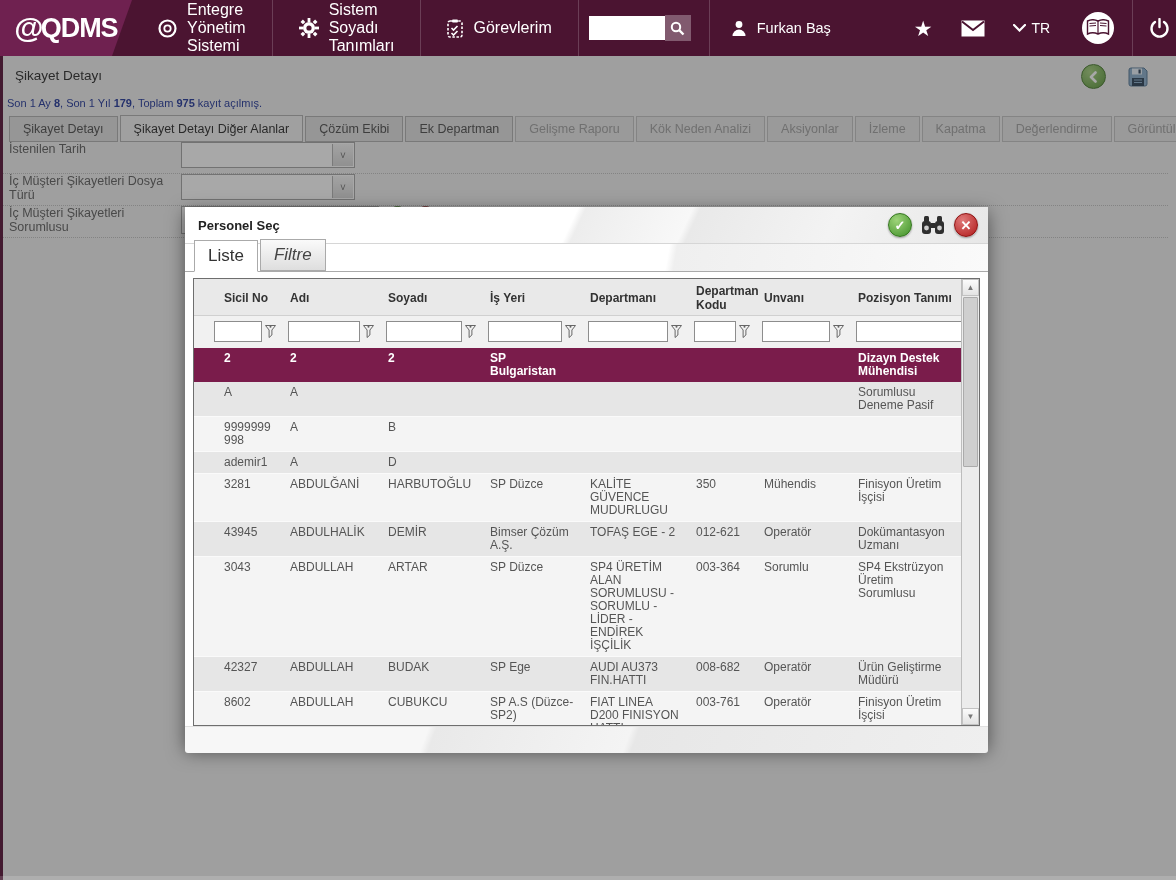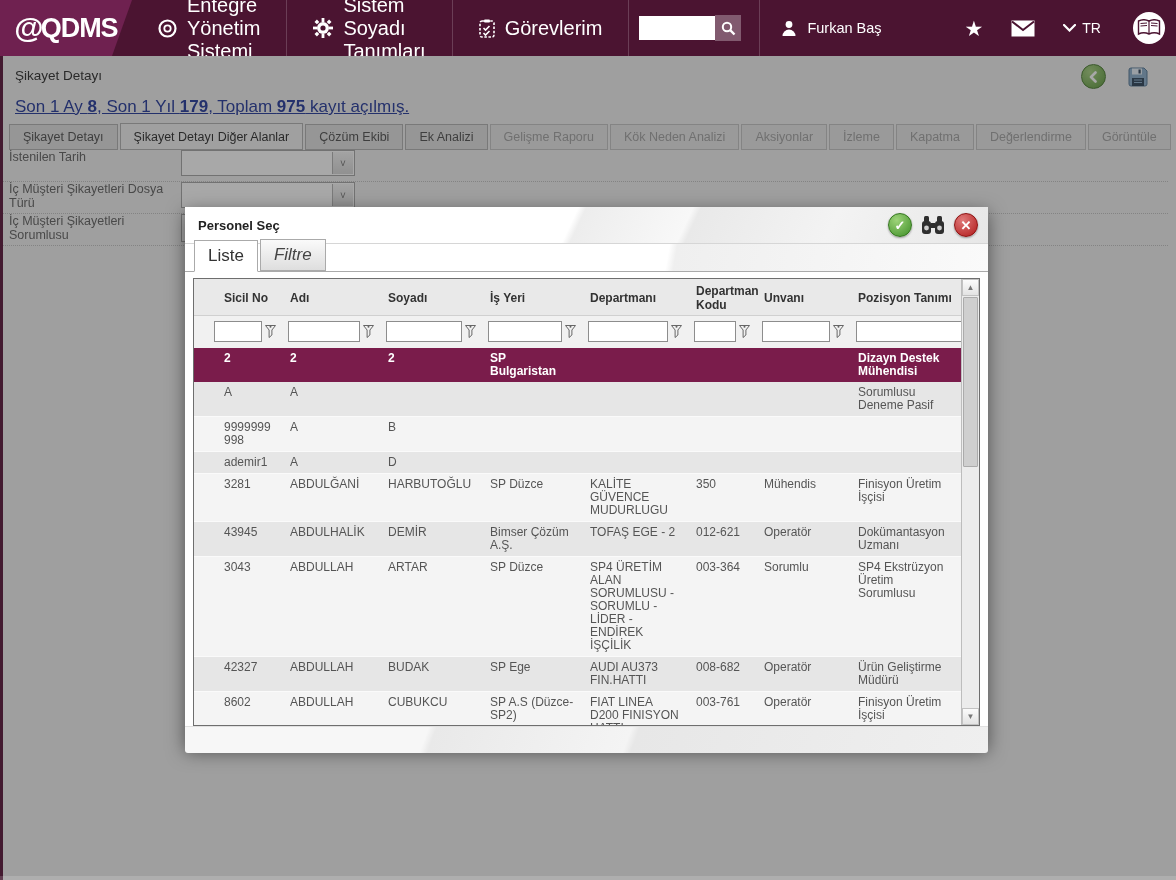--- a/index.html
+++ b/index.html
@@ -5,21 +5,21 @@
   html,body{margin:0;padding:0;}
   body{width:1176px;height:880px;position:relative;overflow:hidden;
        font-family:"Liberation Sans",sans-serif;background:#f0f0f0;}
   
   .topbar{position:absolute;top:0;left:0;width:1176px;height:56px;background:#4b1431;
           display:flex;align-items:stretch;z-index:3;color:#fff;}
   .logo-block{width:132px;background:#6f2150;display:flex;align-items:center;justify-content:center;
               clip-path:polygon(0 0,100% 0,calc(100% - 20px) 100%,0 100%);flex:none;}
   .logo-text{font-weight:800;font-size:27px;letter-spacing:-1px;display:flex;align-items:center;}
   .logo-at{font-size:30px;font-weight:800;margin-right:-2px;}
-  .tb-item{display:flex;align-items:center;gap:10px;padding:0 26px;font-size:20px;
+  .tb-item{display:flex;align-items:center;gap:10px;padding:0 26px;font-size:16px;
            border-right:1px solid rgba(255,255,255,.18);cursor:pointer;}
   .tb-item:first-of-type{border-left:1px solid rgba(255,255,255,.10);}
   .tb-ico{display:flex;align-items:center;}
   .tb-search{display:flex;align-items:center;padding:0 18px 0 10px;border-right:1px solid rgba(255,255,255,.18);}
   .tb-search input{width:68px;height:24px;border:none;outline:none;background:#fff;padding:0 4px;}
   .tb-search .mag{width:26px;height:26px;background:rgba(255,255,255,.30);display:flex;align-items:center;
                   justify-content:center;cursor:pointer;}
   .tb-user{display:flex;align-items:center;gap:9px;padding:0 20px;font-size:14.5px;min-width:150px;text-align:right;}
   .tb-right{display:flex;align-items:center;margin-left:auto;}
   .tb-iconbtn{padding:0 14px;display:flex;align-items:center;gap:6px;cursor:pointer;height:100%;}
@@ -28,21 +28,21 @@
   .book-wrap{position:relative;width:40px;height:40px;display:flex;align-items:center;justify-content:center;}
   .book-halo{position:absolute;width:32px;height:32px;border-radius:50%;background:#fff;}
   .tb-power{border-left:1px solid rgba(255,255,255,.18);padding:0 16px;display:flex;align-items:center;height:100%;cursor:pointer;}
   
   .content{position:absolute;top:56px;left:0;width:1176px;height:824px;background:#f1f1f1;
            border-left:3px solid #5c1b3e;box-sizing:border-box;z-index:1;}
   .page-title{padding:12px 0 0 12px;font-size:13.5px;color:#333;}
   .page-actions{position:absolute;top:8px;right:28px;display:flex;gap:22px;align-items:center;}
   .btn-back{width:23px;height:23px;border-radius:50%;background:radial-gradient(circle at 35% 30%,#a9d284,#5f9a41);
             border:1px solid #4e7f36;display:flex;align-items:center;justify-content:center;cursor:pointer;}
-  .stats-link{margin:14px 0 0 12px;font-size:17px;color:#2b3f9e;text-decoration:underline;cursor:pointer;}
+  .stats-link{margin:14px 0 0 4px;font-size:11px;color:#2b3f9e;cursor:pointer;}
   .stats-link b{font-weight:700;}
   .tabstrip{display:flex;gap:2px;margin:6px 0 0 6px;align-items:flex-end;}
   .ptab{padding:5px 13px;font-size:12.5px;border:1px solid #b3b3b3;background:#e2e2e2;color:#555;
         white-space:nowrap;cursor:pointer;}
   .ptab.active{background:#f3f3f3;color:#333;padding-top:6px;}
   .ptab.disabled{color:#a5a5a5;background:#e8e8e8;border-color:#c6c6c6;cursor:default;}
   .formarea{margin-top:0;}
   .frow{display:flex;align-items:flex-start;height:31px;border-bottom:1px dotted #c4c4c4;margin:0 8px 0 0;}
   .frow label{width:172px;padding-left:6px;font-size:12.5px;color:#666;flex:none;}
   .fselect{width:172px;height:24px;background:#fff;border:1px solid #a9a9a9;position:relative;cursor:pointer;}
@@ -237,21 +237,21 @@
         </svg>
     </span>
   </div>
   <div class="stats-link">
     <span>Son 1 Ay </span><b>8</b><span>, Son 1 Yıl </span><b>179</b><span>, Toplam </span><b>975</b><span> kayıt açılmış.</span>
   </div>
   <div class="tabstrip">
     <div class="ptab">Şikayet Detayı</div>
     <div class="ptab active">Şikayet Detayı Diğer Alanlar</div>
     <div class="ptab">Çözüm Ekibi</div>
-    <div class="ptab">Ek Analizi</div>
+    <div class="ptab">Ek Departman</div>
     <div class="ptab disabled">Gelişme Raporu</div>
     <div class="ptab disabled">Kök Neden Analizi</div>
     <div class="ptab disabled">Aksiyonlar</div>
     <div class="ptab disabled">İzleme</div>
     <div class="ptab disabled">Kapatma</div>
     <div class="ptab disabled">Değerlendirme</div>
     <div class="ptab disabled">Görüntüle</div>
   </div>
   <div class="formarea">
     <div class="frow">

